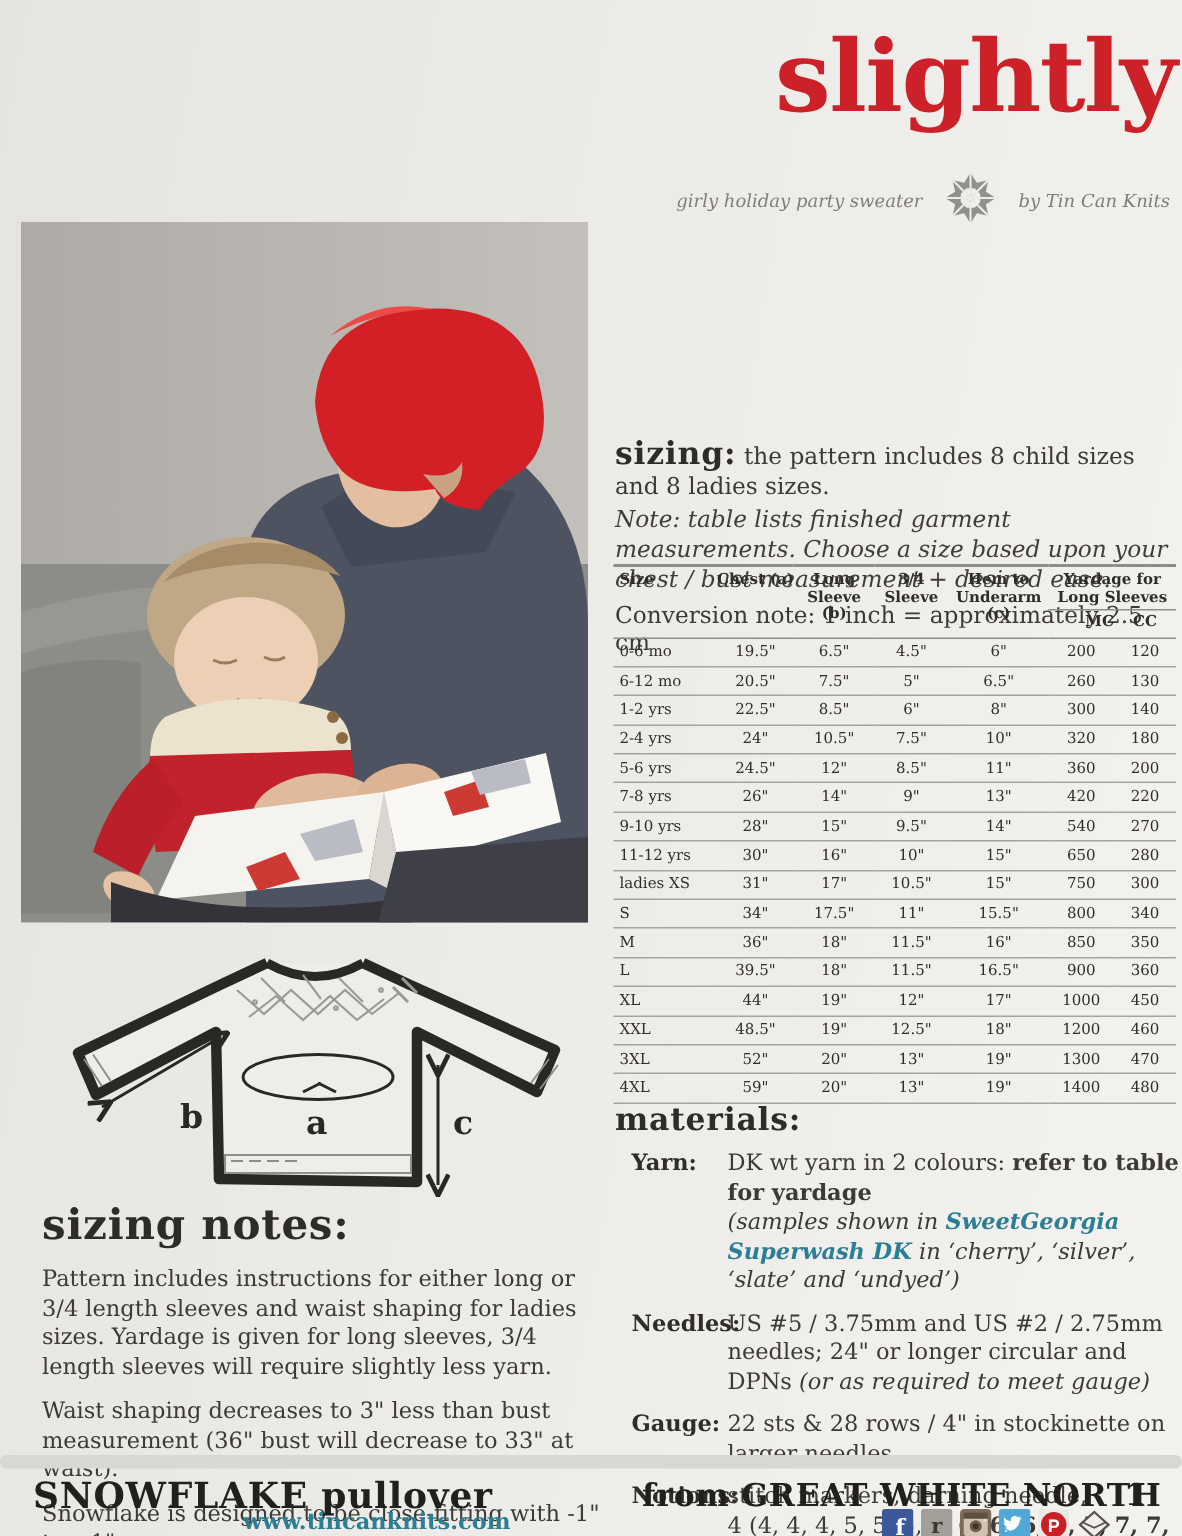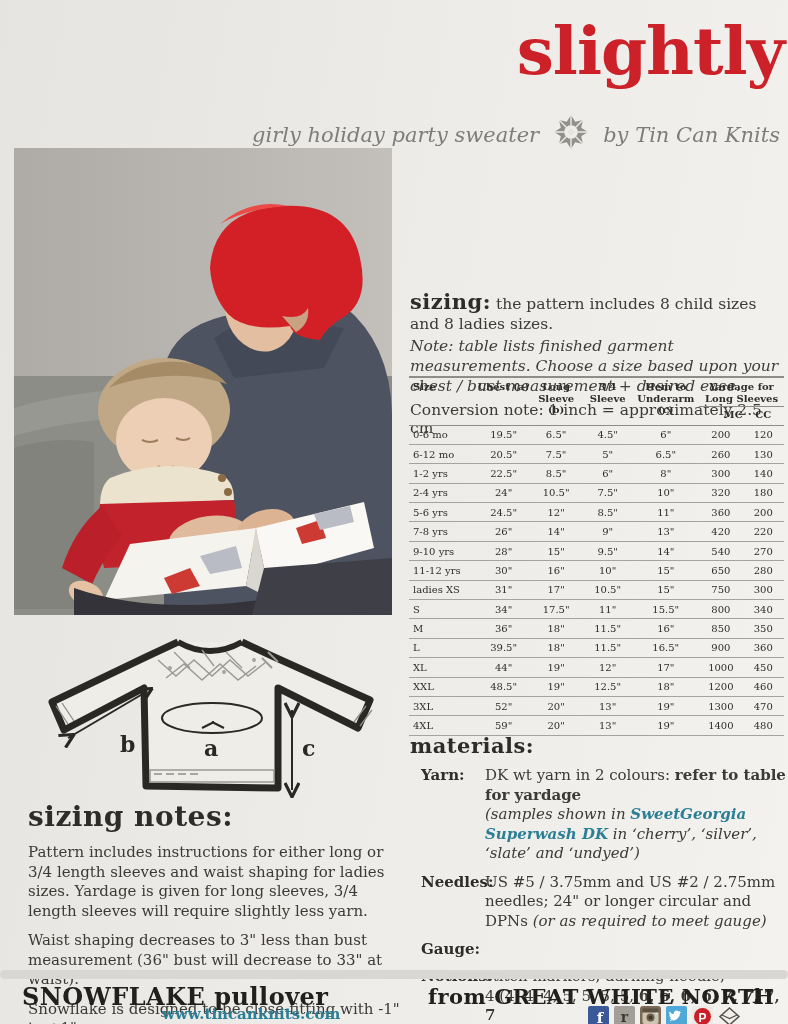--- a/index.html
+++ b/index.html
@@ -8,21 +8,21 @@
     background:linear-gradient(100deg,#e6e4e0 0%,#edebe7 45%,#f4f2ee 100%);
     font-family:"DejaVu Serif","Liberation Serif",serif;color:#3c3a36;
   }
   
   .title{
     position:absolute;top:18px;right:4px;margin:0;
     font-size:66px;font-weight:bold;letter-spacing:-1px;color:#cc2128;line-height:1;
   }
   .subtitle-row{
     position:absolute;top:112px;right:8px;display:flex;align-items:center;gap:12px;
-    color:#7f7d7a;font-size:21px;
+    color:#7f7d7a;font-size:12px;
   }
   .subtitle-row .it{font-style:italic;}
   
   .photo{position:absolute;left:14px;top:148px;width:378px;height:467px;background:#b3b0ab;}
   
   .intro{
     position:absolute;left:410px;top:170px;width:374px;
     font-style:italic;font-size:16.5px;line-height:1.32;color:#403e3a;
   }
   .sizing-block{position:absolute;left:410px;top:289px;width:376px;}
@@ -408,20 +408,21 @@
       </span>
     </div>
     <div class="mat-row">
       <span class="mat-label">Needles:</span>
       <span class="mat-value">
         <span>US #5 / 3.75mm and US #2 / 2.75mm needles; 24" or longer circular and DPNs </span><span class="italic">(or as required to meet gauge)</span>
       </span>
     </div>
     <div class="mat-row">
       <span class="mat-label">Gauge:</span>
+      <span class="mat-value">22 sts &amp; 28 rows / 4" in stockinette on larger needles</span>
     </div>
     <div class="mat-row">
       <span class="mat-label">Notions:</span>
       <span class="mat-value">
         <span>stitch markers, darning needle,</span><br>
         <span>4 (4, 4, 4, 5, 5, 5, 5, </span><span class="bold">6, 6, 6, 6, 7, 7, 7, 7</span>
       </span>
     </div>
   </div>
 

